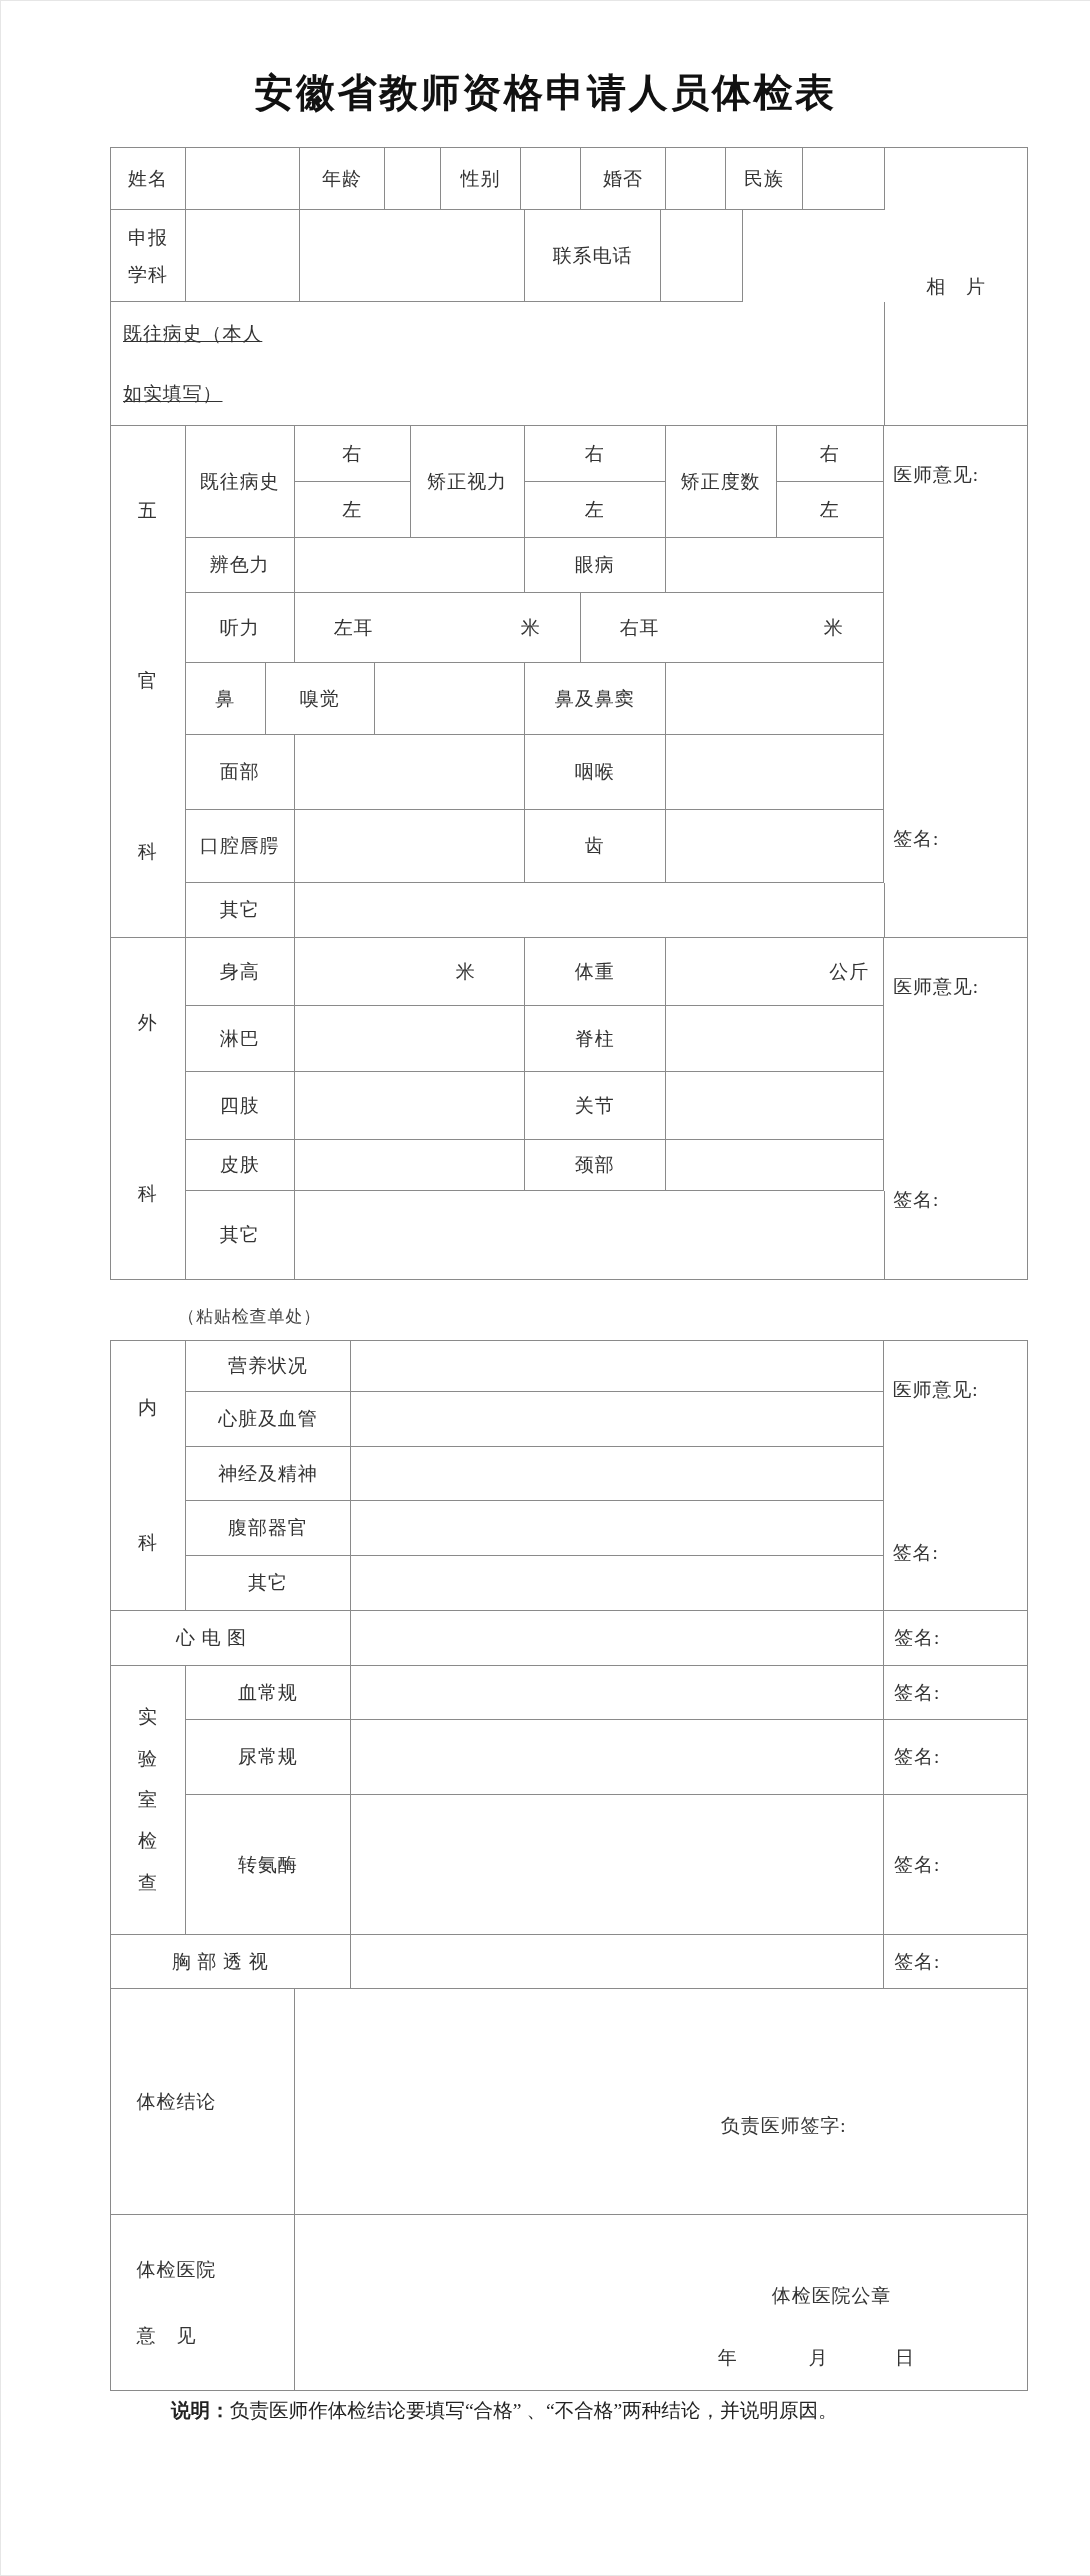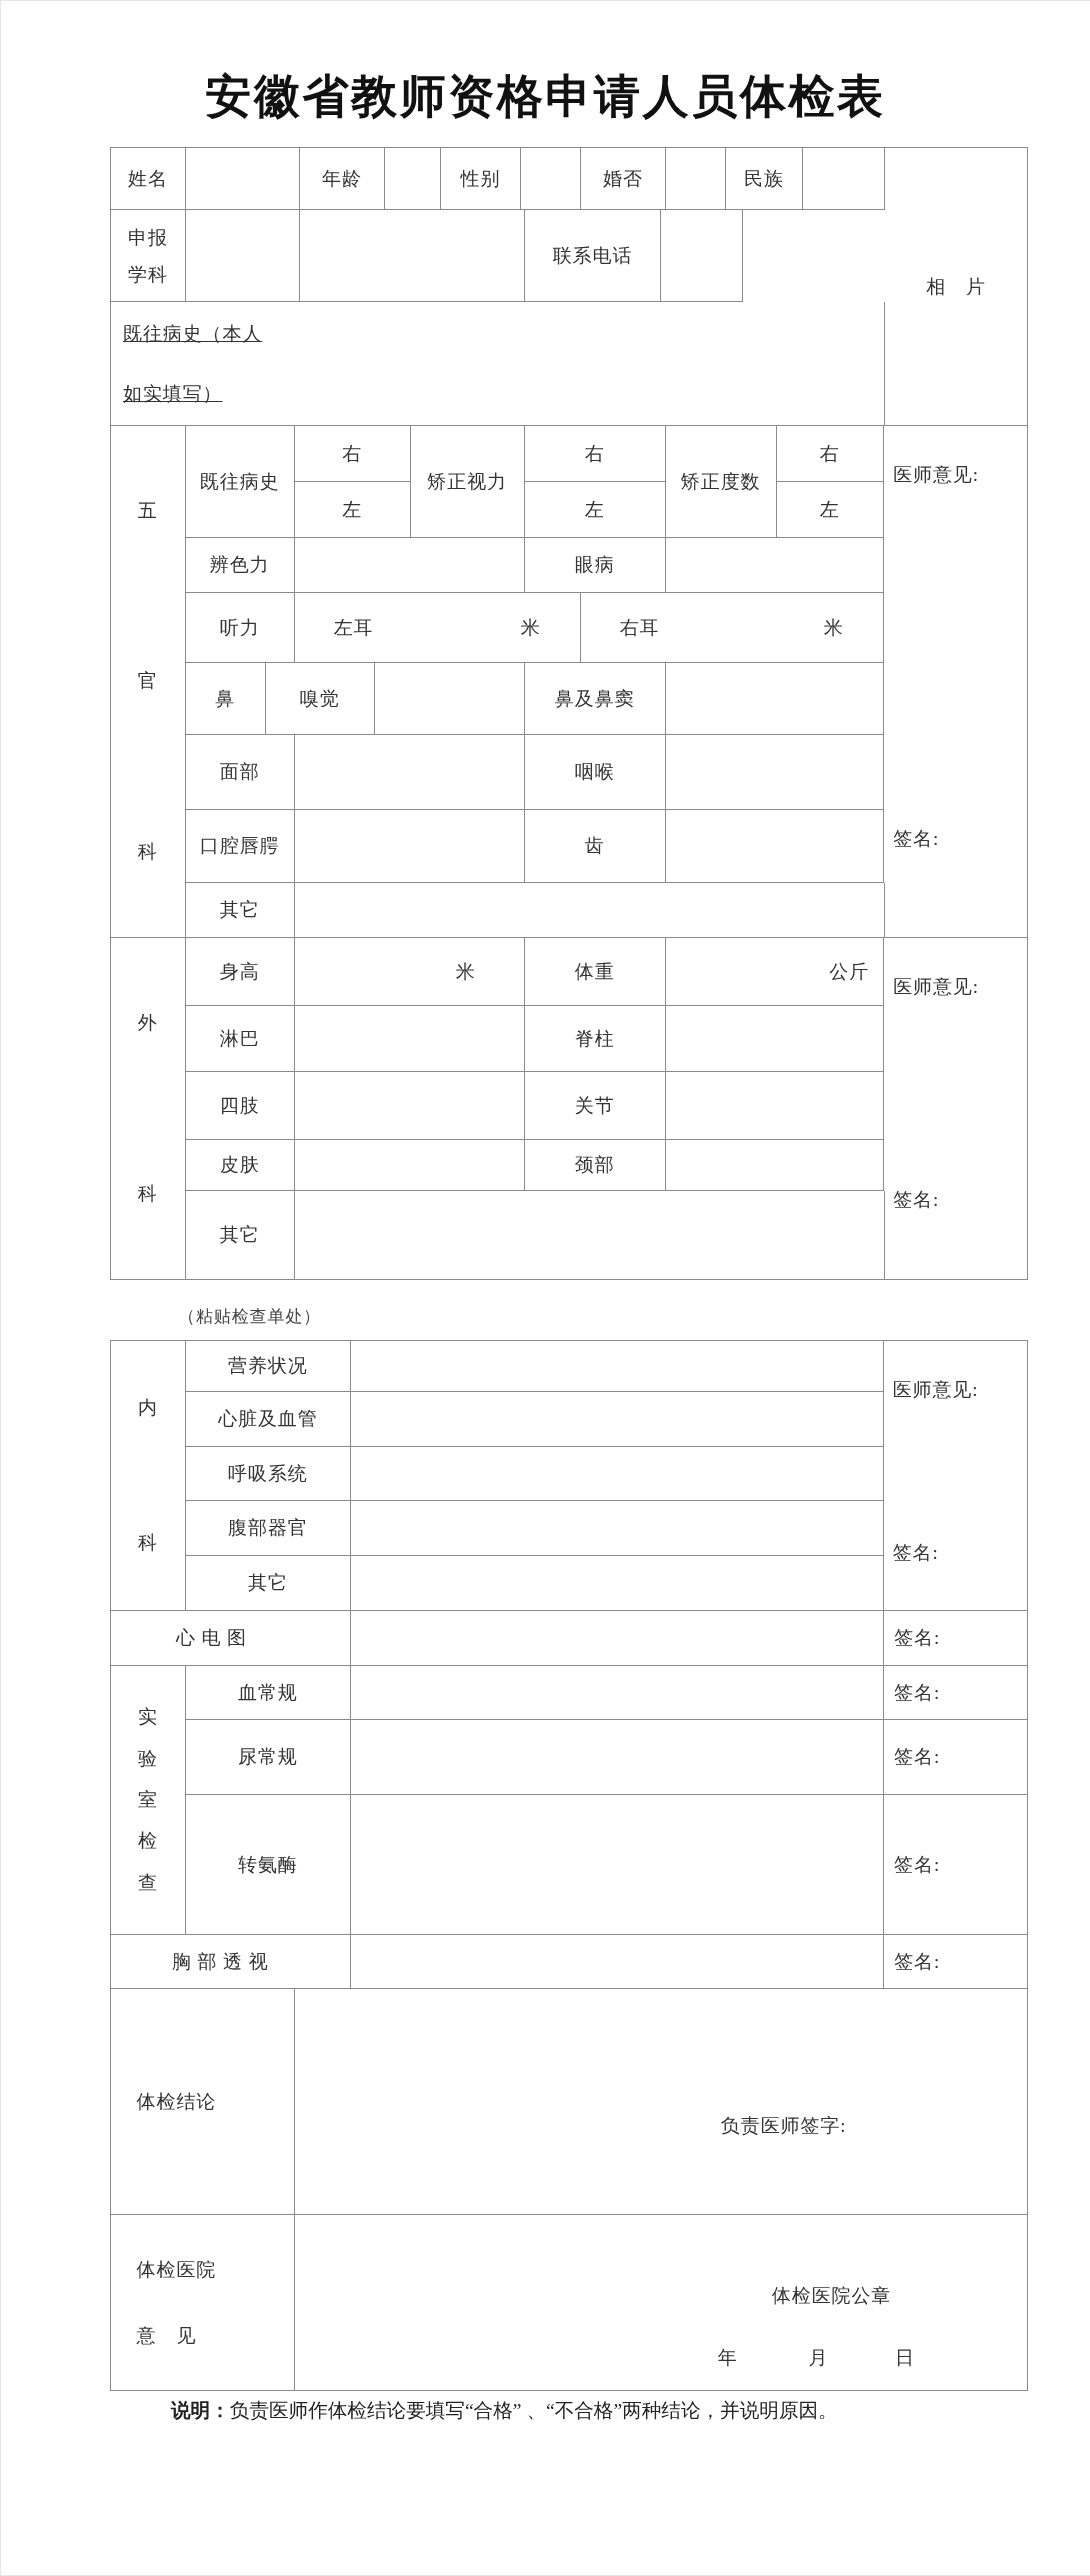--- a/index.html
+++ b/index.html
@@ -6,21 +6,21 @@
   html, body { background: #ffffff; }
   body {
     width: 1091px; height: 2576px; overflow: hidden;
     font-family: "Liberation Serif", "DejaVu Serif", serif;
     color: #333333;
   }
   .page { position: relative; width: 1091px; height: 2576px; background: #fff; border: 0.9px solid #e6e6e6; }
   .title {
     padding-top: 65px; text-align: center;
     font-family: "Liberation Sans", "DejaVu Sans", sans-serif;
-    font-size: 46px; font-weight: bold; letter-spacing: 2.6px; color: #111;
+    font-size: 39px; font-weight: bold; letter-spacing: 2.6px; color: #111;
   }
   .form { position: absolute; left: 109px; top: 146px; width: 918px; }
   .tbl { border-top: 0.9px solid #8a8a8a; border-left: 0.9px solid #8a8a8a; }
   .r { display: flex; }
   .c {
     border-right: 0.9px solid #8a8a8a; border-bottom: 0.9px solid #8a8a8a;
     display: flex; align-items: center; justify-content: center;
     font-size: 19px; letter-spacing: 0.9px;
   }
   .pair { display: flex; flex-direction: column; }
@@ -212,21 +212,21 @@
         <div style="width:699px">
           <div class="r" style="height:51px">
             <div class="c" style="width:165px">营养状况</div>
             <div class="c" style="width:533px"></div>
           </div>
           <div class="r" style="height:55px">
             <div class="c" style="width:165px">心脏及血管</div>
             <div class="c" style="width:533px"></div>
           </div>
           <div class="r" style="height:54px">
-            <div class="c" style="width:165px">呼吸系统</div>
+            <div class="c" style="width:165px">神经及精神</div>
             <div class="c" style="width:533px"></div>
           </div>
           <div class="r" style="height:55px">
             <div class="c" style="width:165px">腹部器官</div>
             <div class="c" style="width:533px"></div>
           </div>
           <div class="r" style="height:55px">
             <div class="c" style="width:165px">其它</div>
             <div class="c" style="width:533px"></div>
           </div>

